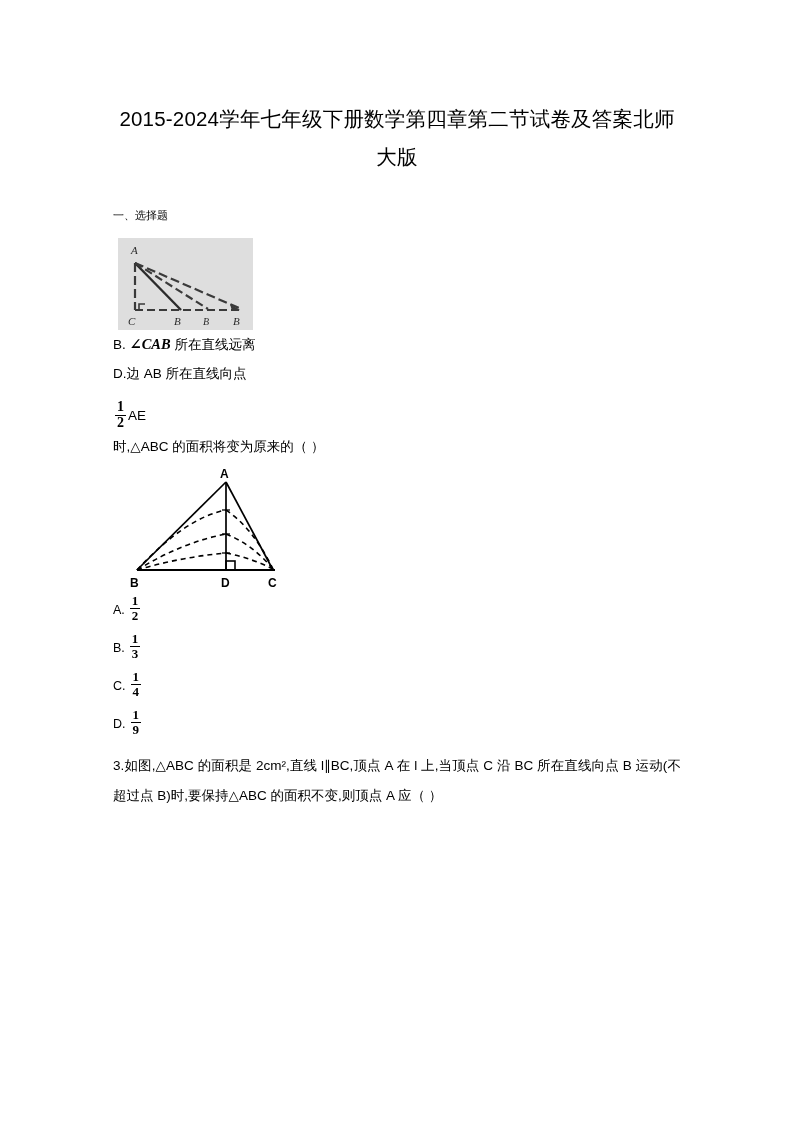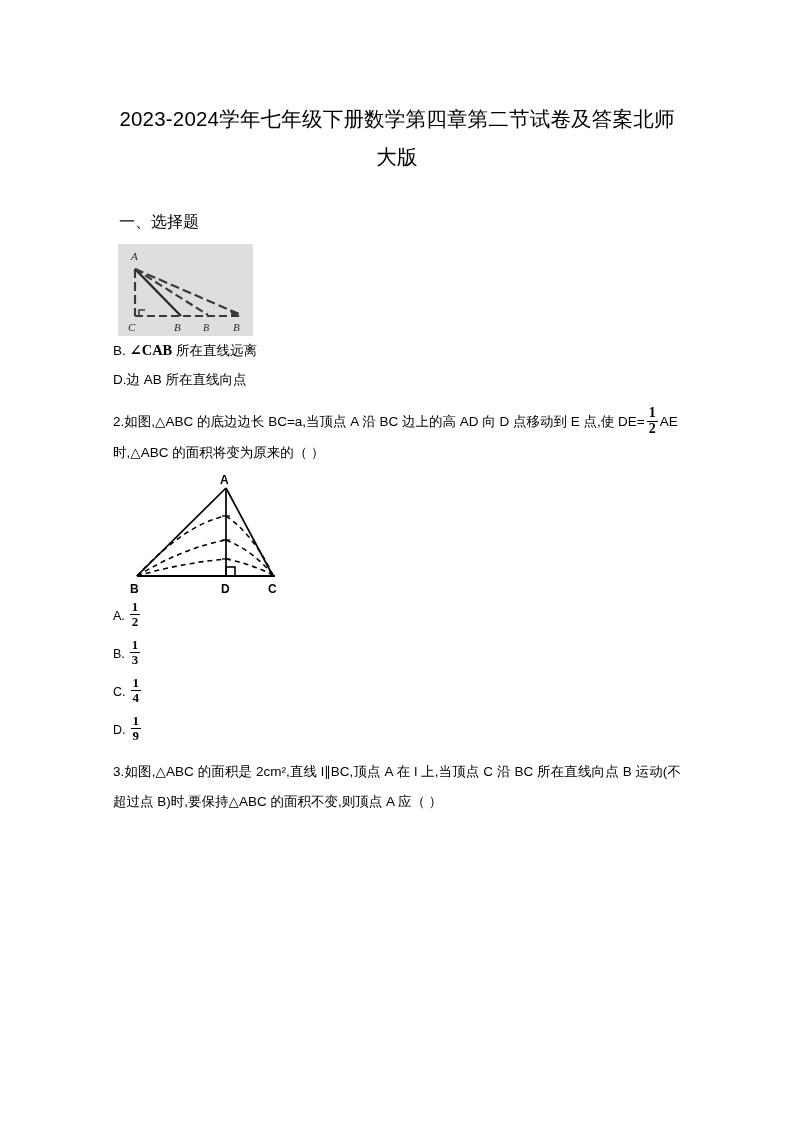--- a/index.html
+++ b/index.html
@@ -33,25 +33,25 @@
     font-size: 20.5px;
     font-weight: normal;
     line-height: 38px;
     text-align: center;
     letter-spacing: 0.2px;
     font-family: "Liberation Sans", "DejaVu Sans", sans-serif;
   }
 
   
   .section-head {
-    margin: 6px;
+    margin: 0;
     padding-top: 25px;
-    font-size: 16px;
+    font-size: 11px;
     line-height: 30px;
-    font-family: Liberation Sans, sans-serif;
+    font-family: Liberation Mono, monospace;
   }
 
   
   .q-stem {
     margin: 0;
     font-size: 13.5px;
     line-height: 30px;
     text-align: justify;
     font-family: "Liberation Sans", "DejaVu Sans", sans-serif;
   }
@@ -61,20 +61,21 @@
 
   
   .opt {
     margin: 0;
     font-size: 13.5px;
     line-height: 29px;
     font-family: "Liberation Sans", "DejaVu Sans", sans-serif;
   }
   .opt-angle {
     font-weight: bold;
+    font-style: italic;
     font-family: "Liberation Serif", "DejaVu Serif", serif;
     font-size: 14.5px;
   }
 
   .opt-frac-row {
     display: flex;
     align-items: center;
     margin: 0;
     height: 38px;
     font-size: 12.5px;
@@ -120,21 +121,21 @@
     margin-top: 4px;
     margin-left: 12px;
   }
   .fig svg { display: block; }
 </style>
 </head>
 <body>
 
 <div class="page">
 
-  <h1 class="doc-title">2023-2024学年七年级下册数学第四章第二节试卷及答案北师大版</h1>
+  <h1 class="doc-title">2015-2024学年七年级下册数学第四章第二节试卷及答案北师大版</h1>
 
   <div class="section-head">一、选择题</div>
 
 
   <div class="fig-wrap">
     <div class="fig fig1">
       <svg width="135" height="92" viewBox="0 0 135 92" xmlns="http://www.w3.org/2000/svg">
 
         <line x1="17" y1="25" x2="17" y2="72" stroke="#3a3a3a" stroke-width="2.2" stroke-dasharray="9 4"></line>
 
@@ -165,21 +166,21 @@
     <span class="opt-angle">∠CAB</span>
     <span>所在直线远离</span>
   </div>
 
 
   <div class="opt">
     <span>D.</span><span>边 AB 所在直线向点</span>
   </div>
 
   <div class="q-stem q2">
-    <span>2.如图,△ABC 的底边边长 BC=a,当顶点 A 沿 BC 边上的高 AD 向 D 点移动到 E 点,使 DE=</span><span class="frac">
+    <span class="frac">
         <span class="num">1</span>
         <span class="den">2</span>
       </span><span>AE</span><br><span>时,△ABC 的面积将变为原来的（    ）</span>
   </div>
 
   <div class="fig-wrap">
     <div class="fig fig2">
       <svg width="175" height="125" viewBox="0 0 175 125" xmlns="http://www.w3.org/2000/svg">
 
         <line x1="12" y1="104" x2="150" y2="104" stroke="#000" stroke-width="2.2"></line>

